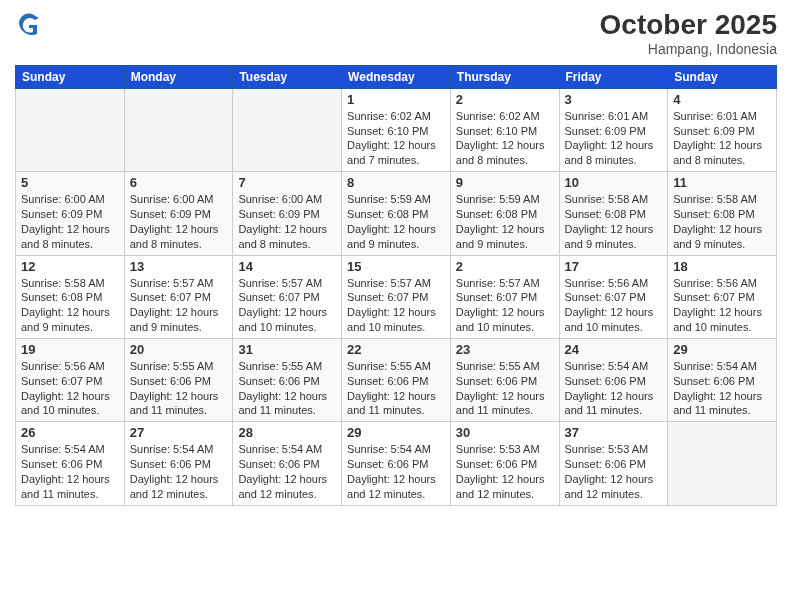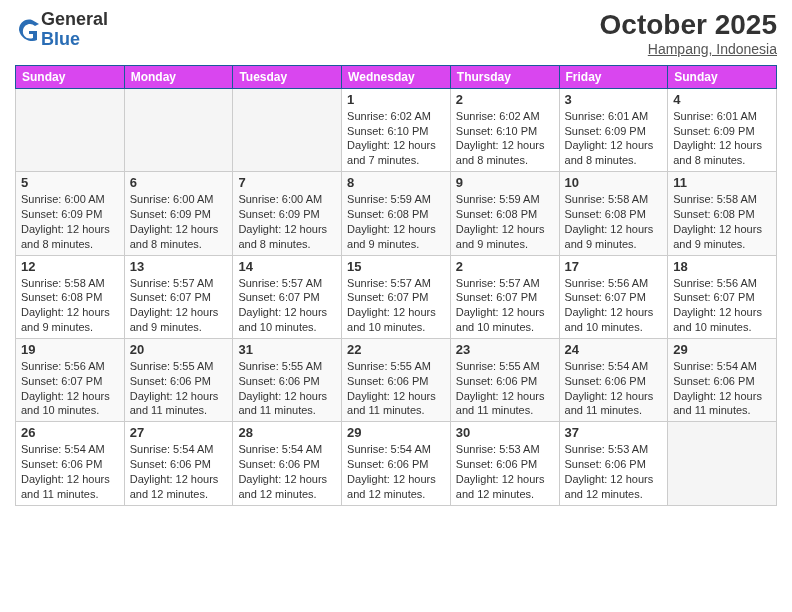--- a/index.html
+++ b/index.html
@@ -46,29 +46,28 @@
     }
     .month-title {
       font-size: 28px;
       font-weight: bold;
       color: #333;
       line-height: 1.1;
     }
     .subtitle {
       font-size: 14px;
       color: #555;
-      text-decoration: underline;
     }
     .calendar {
       width: 100%;
       border-collapse: collapse;
       border: 1px solid #ccc;
     }
     .calendar th {
-      background-color: #d946ef;
+      background-color: #1d4ed8;
       color: #fff;
       text-align: left;
       padding: 4px 6px;
       font-size: 12px;
       border: 1px solid #1a5a9a;
     }
     .calendar td {
       vertical-align: top;
       border: 1px solid #ccc;
       padding: 3px 5px;
@@ -96,24 +95,20 @@
   </style>
 </head>
 <body>
 
 <div class="page">
   <div class="header">
     <div class="logo">
       <svg class="logo-icon" viewBox="0 0 24 28" fill="none" xmlns="http://www.w3.org/2000/svg">
         <path d="M2 14 C2 7 8 2 15 4 L22 8 L18 10 C14 6 7 8 6 14 C5 20 10 24 16 22 L16 18 L12 18 L12 15 L20 15 L20 24 C15 27 4 24 2 14Z" fill="#2a6db5"></path>
       </svg>
-      <div class="logo-text">
-        <span class="general">General</span><br>
-        <span class="blue">Blue</span>
-      </div>
     </div>
     <div class="title-block">
       <div class="month-title">October 2025</div>
       <div class="subtitle">Hampang, Indonesia</div>
     </div>
   </div>
 
   <table class="calendar">
     <thead>
       <tr>

